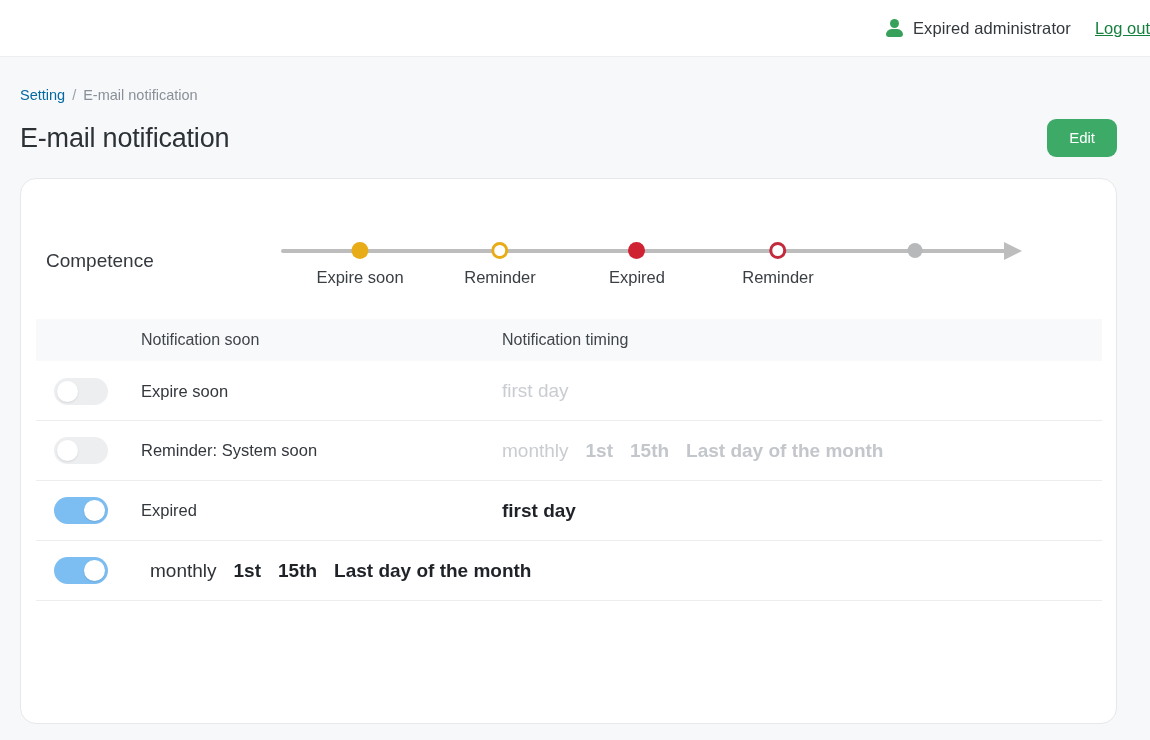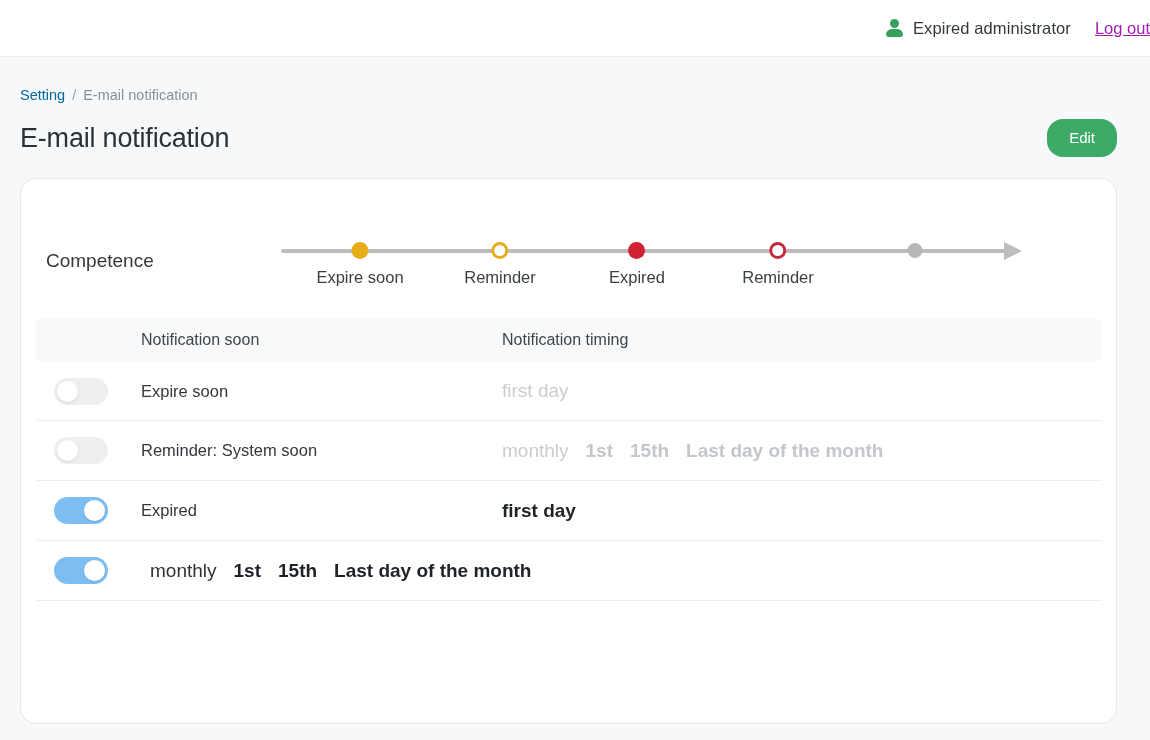--- a/index.html
+++ b/index.html
@@ -58,21 +58,21 @@
   }
 
   #user-name {
     font-size: 16.5px;
     color: #33383d;
     letter-spacing: 0.1px;
   }
 
   #logout-link {
     font-size: 16.5px;
-    color: #a21caf;
+    color: #15803d;
     text-decoration: underline;
     margin-left: 14px;
     margin-right: 0px;
     cursor: pointer;
     white-space: nowrap;
   }
 
   
   #page {
     padding: 0;
@@ -101,21 +101,21 @@
     font-size: 27px;
     font-weight: 400;
     color: #2c3135;
     letter-spacing: -0.2px;
   }
 
   #edit-button {
     background: #3dab67;
     color: #ffffff;
     border: none;
-    border-radius: 16px;
+    border-radius: 9px;
     font-family: "Liberation Sans", sans-serif;
     font-size: 15px;
     padding: 10px 22px;
     cursor: pointer;
     line-height: 1.2;
   }
 
   
   #card {
     margin: 21px 33px 0 20px;

